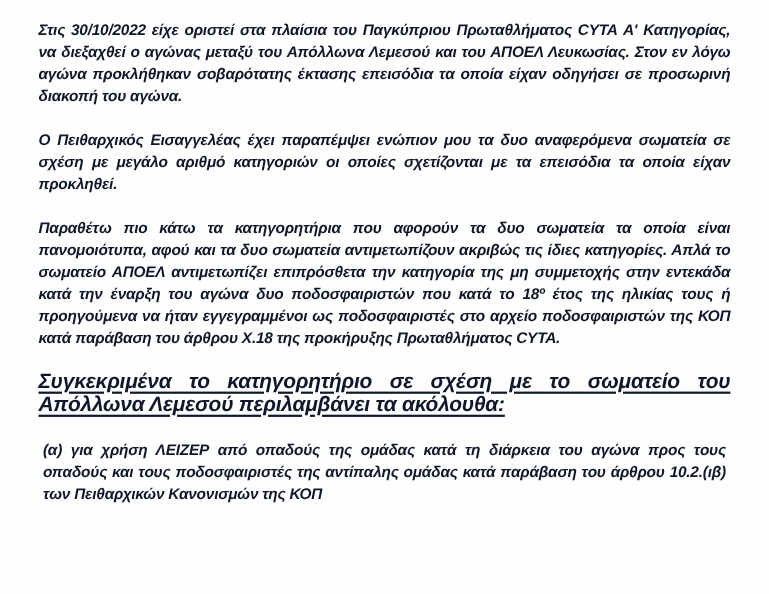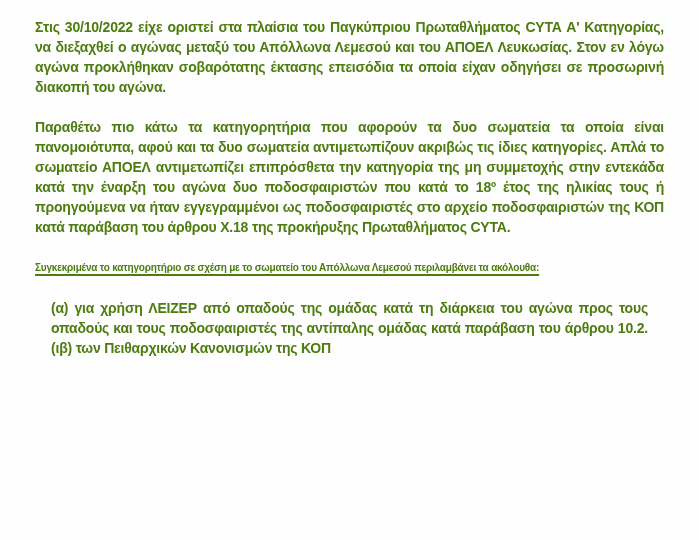--- a/index.html
+++ b/index.html
@@ -12,54 +12,56 @@
     height: 540px;
     overflow: hidden;
     font-family: "Liberation Sans", "DejaVu Sans", sans-serif;
   }
   .page {
     box-sizing: border-box;
     width: 699px;
     height: 540px;
     padding: 17px 35px 10px 35px;
     background: #fefefe;
-    color: #4d7c0f;
+    color: #0f172a;
+    font-style: italic;
   }
   .body-par {
     margin: 0 0 20px 0;
     font-size: 14px;
     line-height: 20px;
     font-weight: 700;
     letter-spacing: -0.2px;
     text-align: justify;
     text-justify: inter-word;
     -webkit-font-smoothing: antialiased;
   }
   .section-heading {
     margin: 0 0 20px 0;
-    font-size: 10px;
+    font-size: 19px;
     line-height: 21px;
     font-weight: 700;
     letter-spacing: -0.2px;
     text-align: justify;
     text-justify: inter-word;
     text-decoration: underline;
     text-decoration-thickness: 1.5px;
     text-underline-offset: 3px;
   }
   .charge-par {
-    margin: 16px;
+    margin: 4px;
   }
 </style>
 </head>
 <body>
 
 <div class="page">
   <p class="body-par">Στις 30/10/2022 είχε οριστεί στα πλαίσια του Παγκύπριου Πρωταθλήματος CYTA Α' Κατηγορίας, να διεξαχθεί ο αγώνας μεταξύ του Απόλλωνα Λεμεσού και του ΑΠΟΕΛ Λευκωσίας. Στον εν λόγω αγώνα προκλήθηκαν σοβαρότατης έκτασης επεισόδια τα οποία είχαν οδηγήσει σε προσωρινή διακοπή του αγώνα.</p>
 
+  <p class="body-par">Ο Πειθαρχικός Εισαγγελέας έχει παραπέμψει ενώπιον μου τα δυο αναφερόμενα σωματεία σε σχέση με μεγάλο αριθμό κατηγοριών οι οποίες σχετίζονται με τα επεισόδια τα οποία είχαν προκληθεί.</p>
 
 
   <p class="body-par">Παραθέτω πιο κάτω τα κατηγορητήρια που αφορούν τα δυο σωματεία τα οποία είναι πανομοιότυπα, αφού και τα δυο σωματεία αντιμετωπίζουν ακριβώς τις ίδιες κατηγορίες. Απλά το σωματείο ΑΠΟΕΛ αντιμετωπίζει επιπρόσθετα την κατηγορία της μη συμμετοχής στην εντεκάδα κατά την έναρξη του αγώνα δυο ποδοσφαιριστών που κατά το 18º έτος της ηλικίας τους ή προηγούμενα να ήταν εγγεγραμμένοι ως ποδοσφαιριστές στο αρχείο ποδοσφαιριστών της ΚΟΠ κατά παράβαση του άρθρου Χ.18 της προκήρυξης Πρωταθλήματος CYTA.</p>
 
   <p class="section-heading">Συγκεκριμένα το κατηγορητήριο σε σχέση με το σωματείο του Απόλλωνα Λεμεσού περιλαμβάνει τα ακόλουθα:</p>
 
   <p class="body-par charge-par">(α) για χρήση ΛΕΙΖΕΡ από οπαδούς της ομάδας κατά τη διάρκεια του αγώνα προς τους οπαδούς και τους ποδοσφαιριστές της αντίπαλης ομάδας κατά παράβαση του άρθρου 10.2.(ιβ) των Πειθαρχικών Κανονισμών της ΚΟΠ</p>
 </div>
 
 </body></html>

